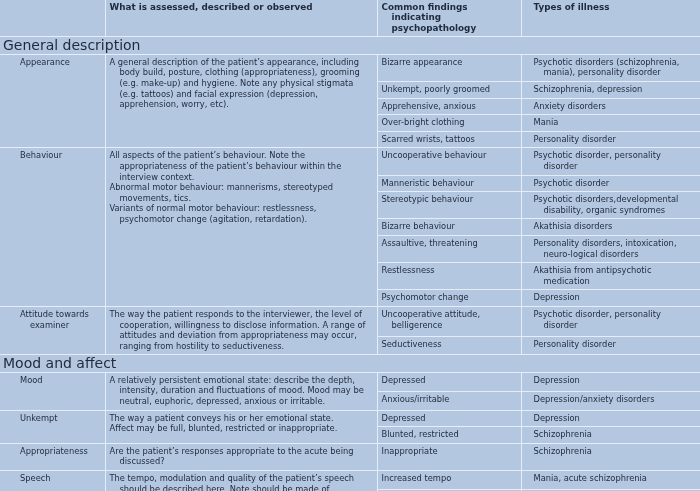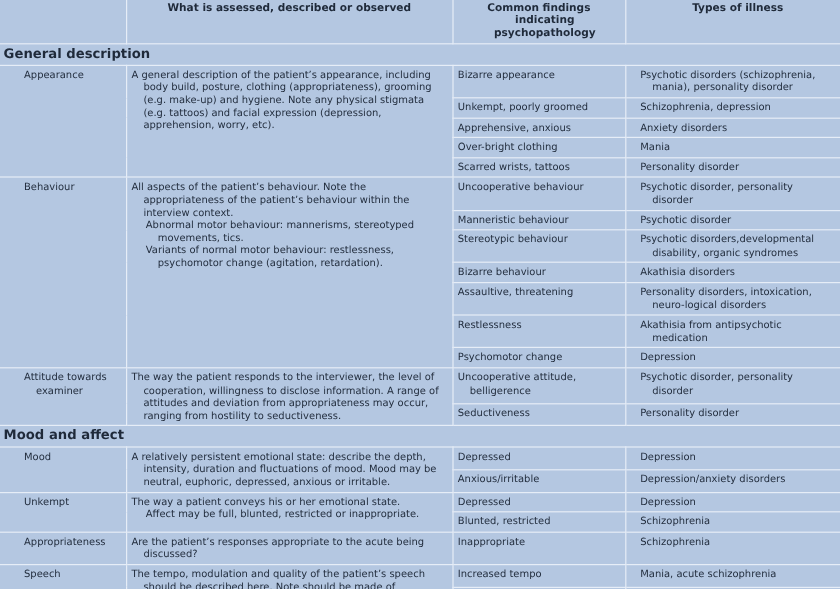--- a/index.html
+++ b/index.html
@@ -19,38 +19,38 @@
   col.c1 { width:105px; }
   col.c2 { width:272px; }
   col.c3 { width:144px; }
   col.c4 { width:179px; }
   td, th {
     border:1px solid #e6edf7;
     vertical-align:top;
     padding:2px 4px 3px 4px;
     text-align:left;
   }
-  tr:first-child th { border-top:none;text-align:center; }
+  tr:first-child th { border-top:none; }
   td:first-child, th:first-child { border-left:none; }
   td:last-child, th:last-child { border-right:none;padding-left:12px; }
   th.hdr {
     font-weight:bold;
     font-size:8.8px;
     line-height:10.4px;
     padding-top:2px;
     height:23px;
   }
   td.section {
-    font-weight:bold;
-    font-size:11px;
+    font-weight:normal;
+    font-size:14px;
     padding:3px 4px 3px 3px;
     height:10px;
   }
   .hang { padding-left:10px; text-indent:-10px; display:block; }
-  .para + .para { margin-top:0;margin-left:12px; }
+  .para + .para { margin-top:0; }
   td.cat { padding-left:20px; }
 </style>
 </head>
 <body>
 
 <table>
   <colgroup>
       <col class="c1">
       <col class="c2">
       <col class="c3">

